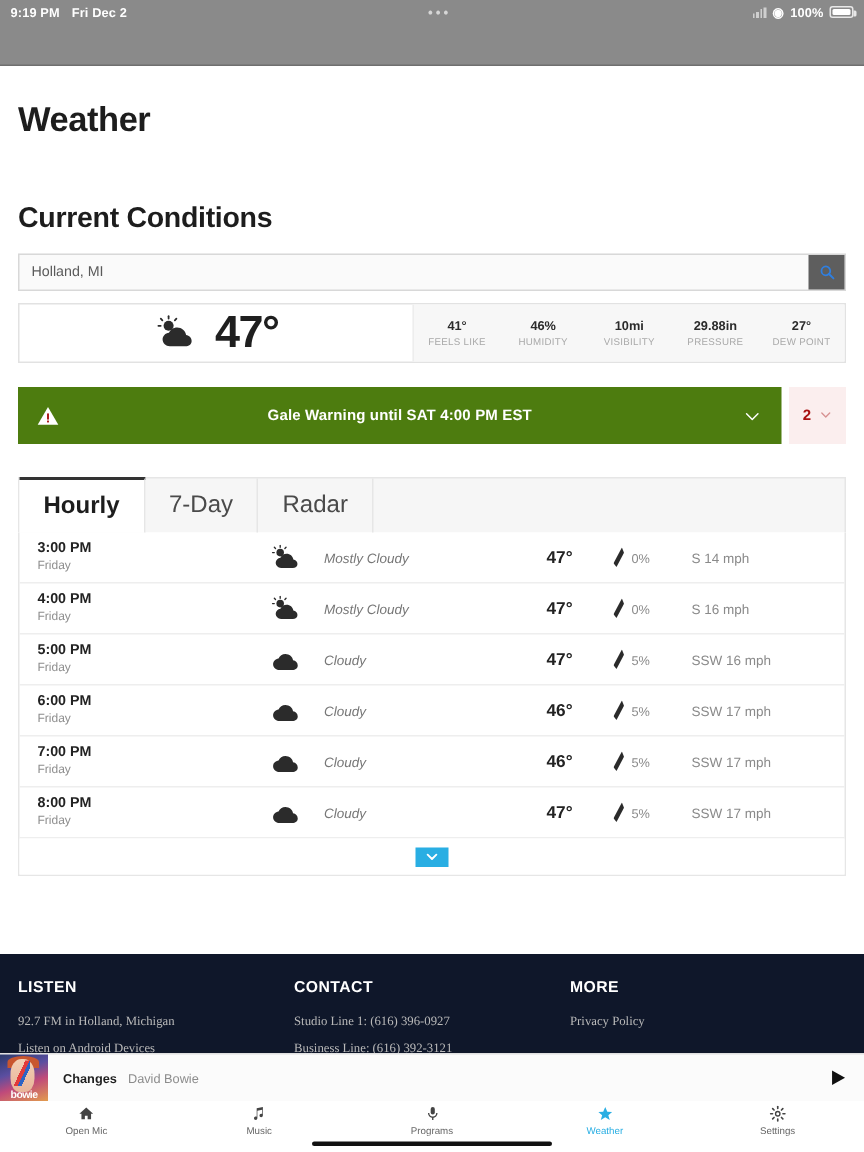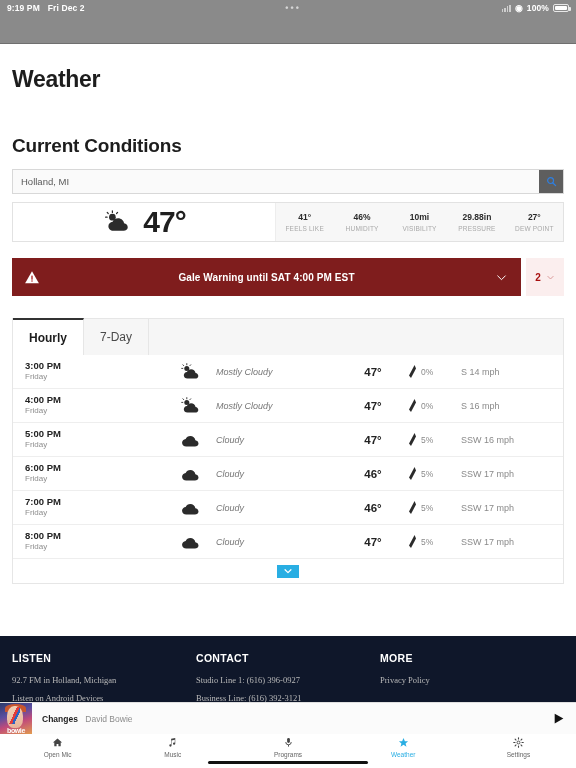--- a/index.html
+++ b/index.html
@@ -55,37 +55,37 @@
   .cc-icon { width: 32px; height: 24px; position: relative; }
   .cc-temp { font-size: 30px; font-weight: bold; color: #1f1f1f; letter-spacing: -1px; line-height: 1; }
   .cc-stats { flex: 1; display: flex; background: #f7f7f7; border-left: 1px solid #ededed; }
   .cc-stat { flex: 1; display: flex; flex-direction: column; align-items: center; justify-content: center; gap: 3px; }
   .cc-stat .v { font-size: 8.5px; font-weight: bold; color: #2b2b2b; white-space: nowrap; }
   .cc-stat .l { font-size: 6.5px; color: #a9a9a9; letter-spacing: .2px; white-space: nowrap; }
 
   
   .alertrow { display: flex; gap: 5px; margin-top: 16px; height: 38px; }
   .alert-main {
-    flex: 1; background: #7f1d1d; color: #fff; display: flex; align-items: center;
+    flex: 1; background: #4d7c0f; color: #fff; display: flex; align-items: center;
     padding: 0 12px; cursor: pointer;
   }
   .alert-warn-icon { width: 16px; height: 15px; flex: 0 0 auto; }
   .alert-text { flex: 1; text-align: center; font-size: 10px; font-weight: bold; letter-spacing: .1px; }
   .alert-chev { width: 16px; display: flex; justify-content: center; }
   .alert-count {
     flex: 0 0 38px; background: #fbeeee; display: flex; align-items: center;
     justify-content: center; gap: 5px; cursor: pointer; border: 1px solid #fbeeee;
   }
   .alert-count .n { color: #a81010; font-size: 10px; font-weight: bold; }
 
   
   .tabs-wrap { margin-top: 22px; background: #f6f6f6; border-left: 1px solid #e6e6e6; border-right:1px solid #e6e6e6; border-top:1px solid #e6e6e6; display: flex; height: 37px; align-items: stretch; }
   .tab {
     padding: 0 16px; display: flex; align-items: center; justify-content: center;
-    font-size: 12px; color: #4a4a4a; cursor: pointer; background: transparent;
+    font-size: 16px; color: #4a4a4a; cursor: pointer; background: transparent;
     border-right: 1px solid #e6e6e6;
   }
   .tab.active { background: #ffffff; color: #1d1d1d; font-weight: bold; border-top: 2px solid #333; margin-top: -1px; }
 
   
   .fc-list { border: 1px solid #e6e6e6; border-top: 0; background: #fff; }
   .fc-row { display: flex; align-items: center; height: 34px; border-bottom: 1px solid #eeeeee; padding: 0 0 0 12px; }
   .fc-time { flex: 0 0 150px; }
   .fc-time .t { font-size: 9.5px; font-weight: bold; color: #222; line-height: 1.15; }
   .fc-time .d { font-size: 8px; color: #8e8e8e; line-height: 1.3; }
@@ -245,20 +245,23 @@
       </span>
     </div>
   </div>
 
   <div class="tabs-wrap">
     <div class="tab active">
       <span>Hourly</span>
     </div>
     <div class="tab">
       <span>7-Day</span>
+    </div>
+    <div class="tab">
+      <span>Radar</span>
     </div>
   </div>
 
   <div class="fc-list">
 
     <div class="fc-row">
       <div class="fc-time">
         <div class="t">3:00 PM</div>
         <div class="d">Friday</div>
       </div>

